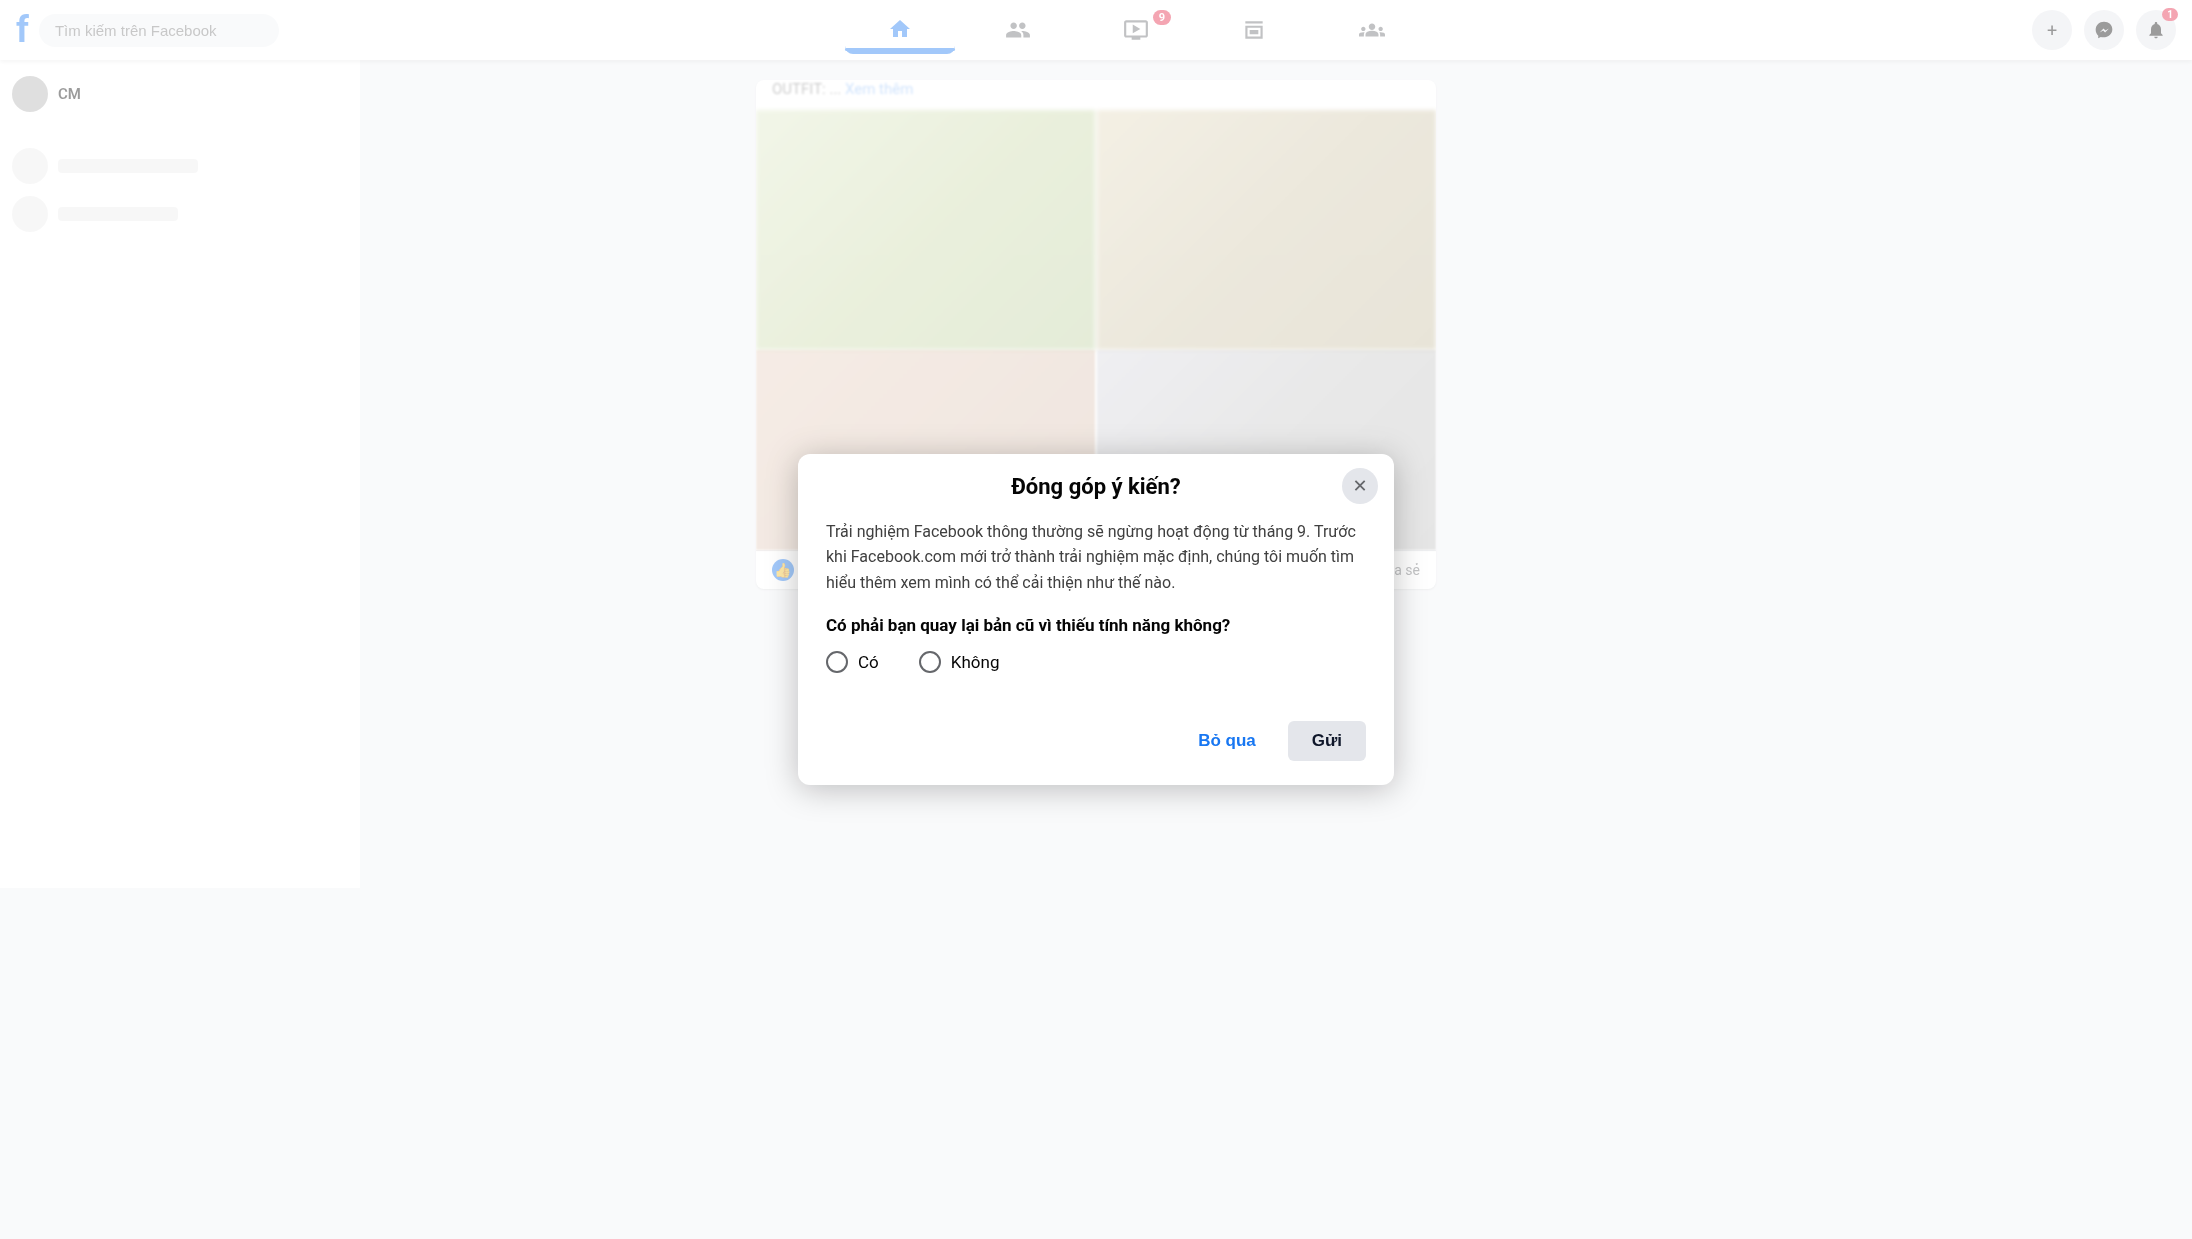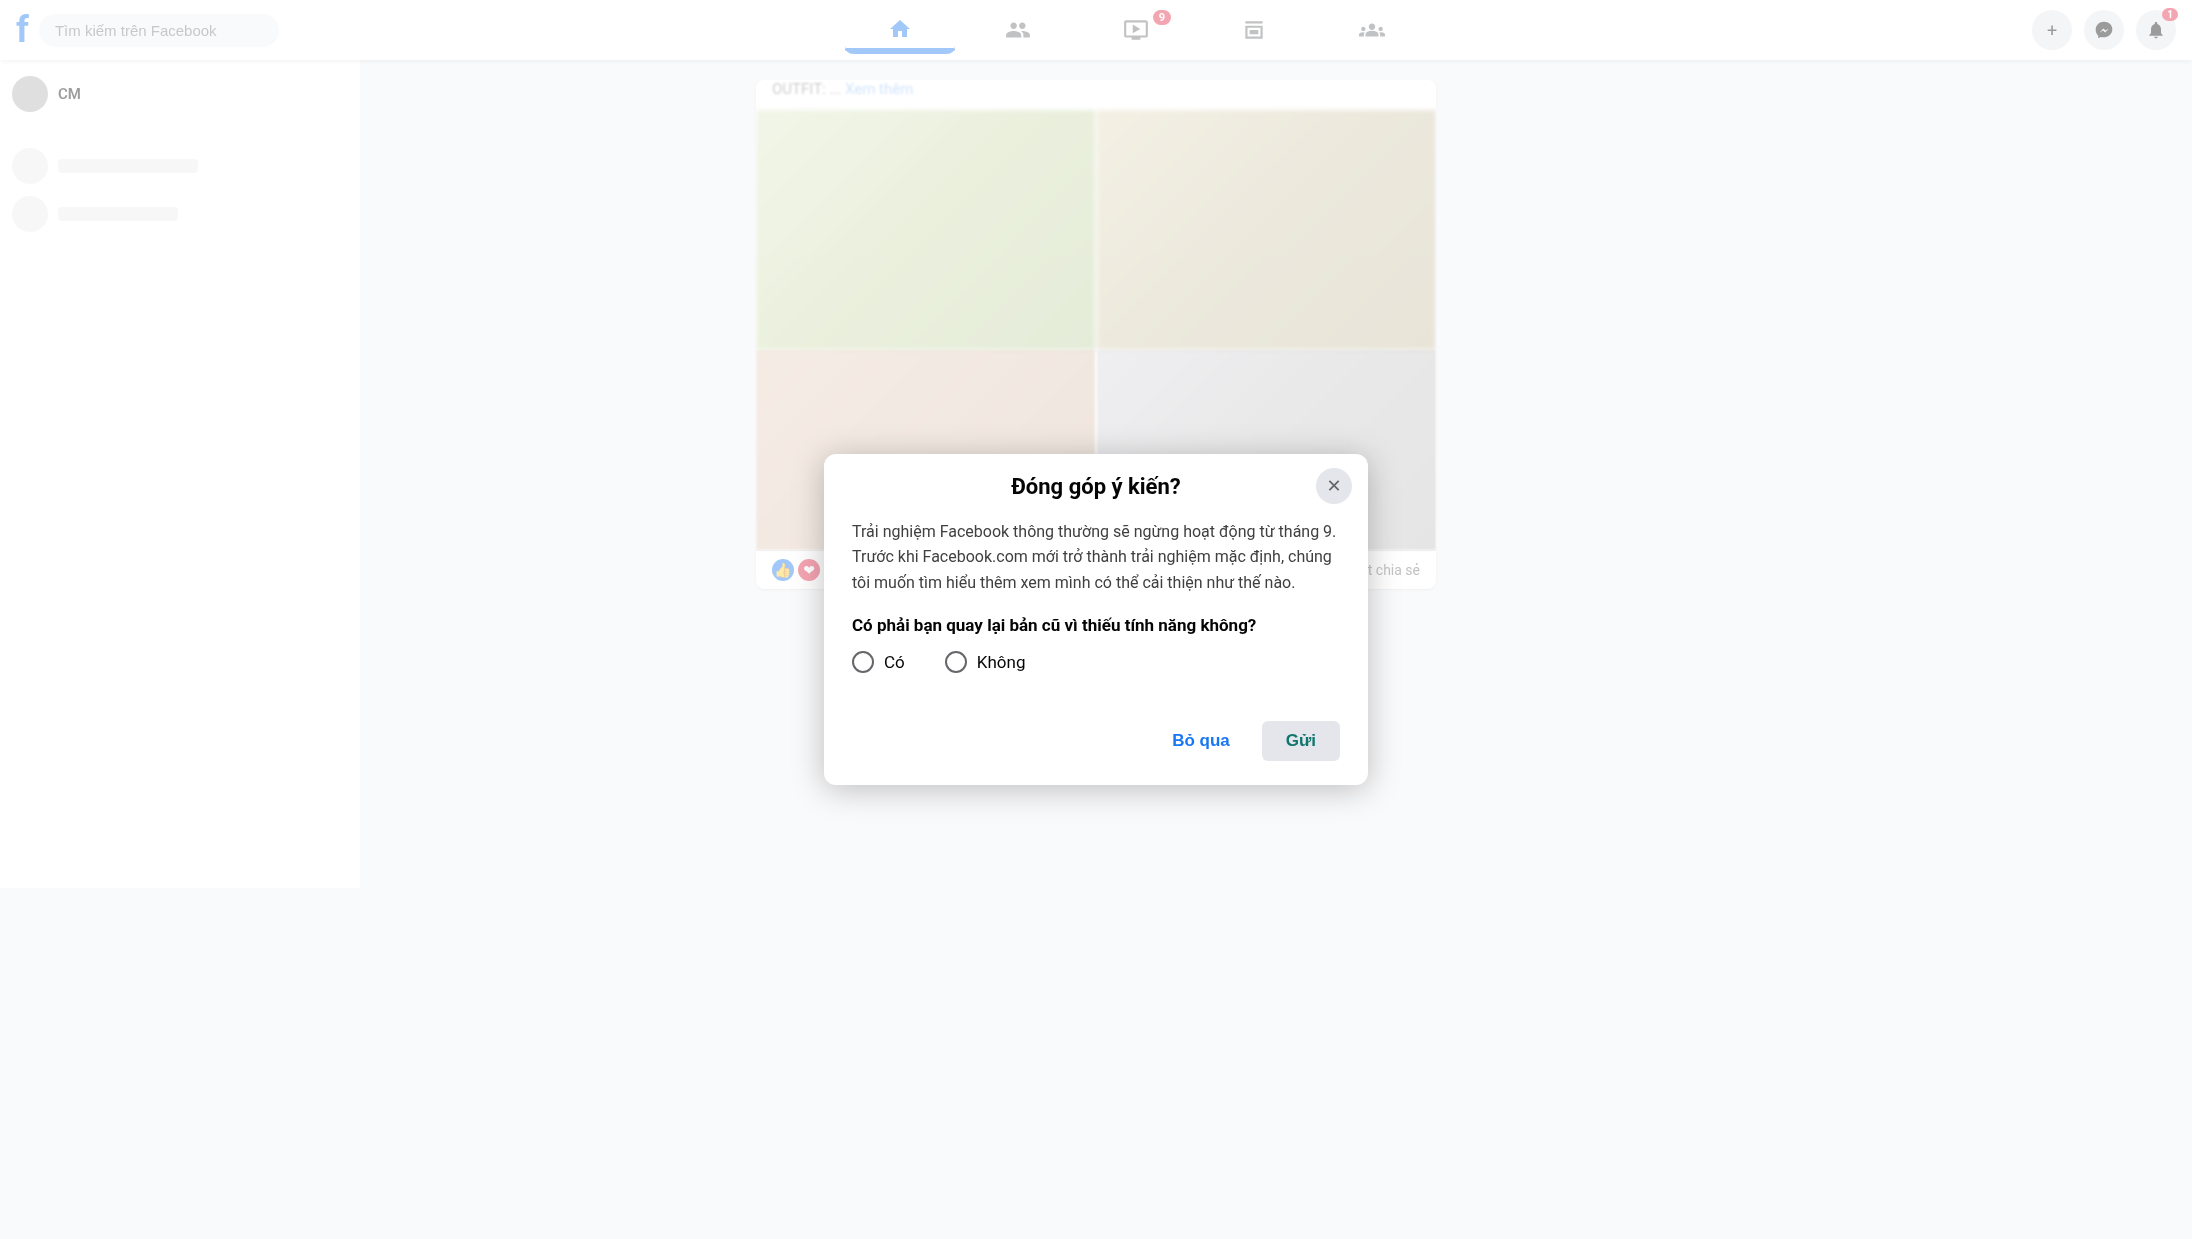--- a/index.html
+++ b/index.html
@@ -241,21 +241,21 @@
       display: flex;
       align-items: center;
       justify-content: center;
     }
 
     
     .dialog {
       background: #fff;
       border-radius: 12px;
       box-shadow: 0 4px 32px rgba(0,0,0,0.25);
-      width: 544px;
+      width: 596px;
       max-width: 90vw;
       padding: 0;
       overflow: hidden;
       position: relative;
     }
     .dialog-header {
       display: flex;
       align-items: center;
       justify-content: center;
       padding: 20px 20px 0;
@@ -336,21 +336,21 @@
       color: #1877f2;
       font-size: 17px;
       font-weight: 600;
       cursor: pointer;
       padding: 10px 16px;
       border-radius: 6px;
     }
     .btn-send {
       background: #e4e6eb;
       border: none;
-      color: #0f766e;
+      color: #0f172a;
       font-size: 17px;
       font-weight: 600;
       cursor: not-allowed;
       padding: 10px 24px;
       border-radius: 6px;
     }
 
     
     .sidebar-profile-item {
       display: flex;

